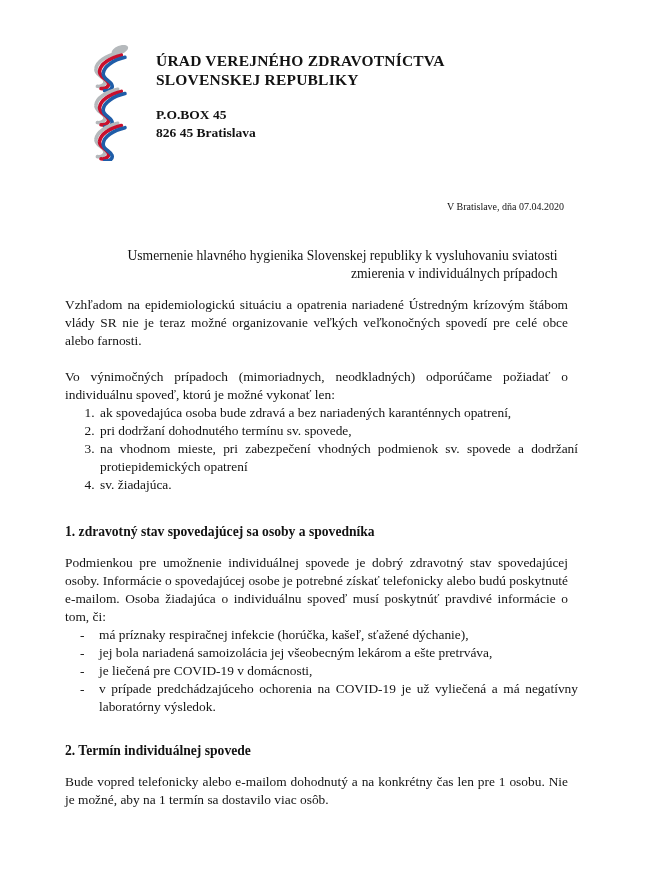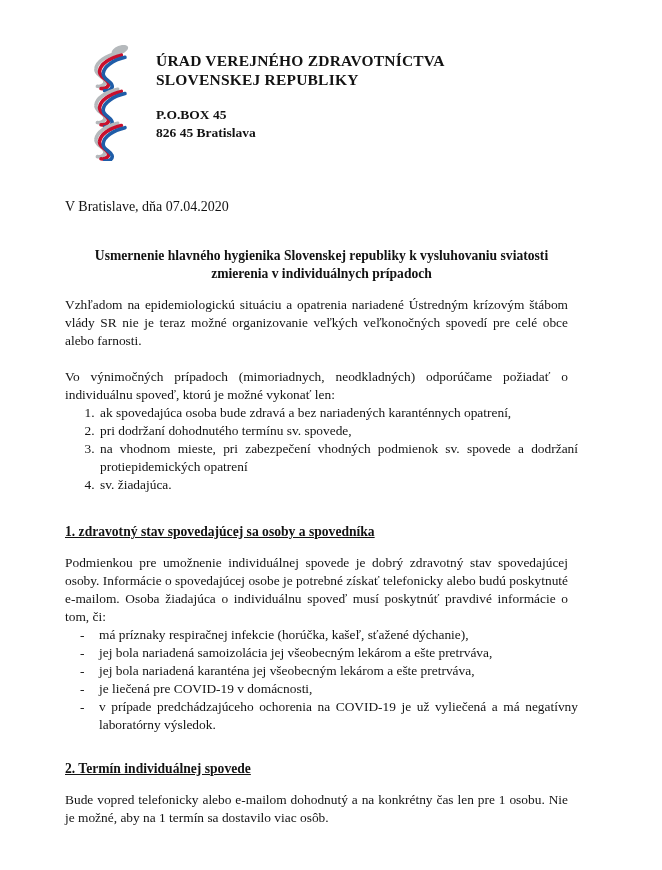--- a/index.html
+++ b/index.html
@@ -44,30 +44,31 @@
   }
   .org-address {
     margin-top: 17px;
     font-weight: bold;
     font-size: 13.5px;
     line-height: 17.5px;
   }
   
   .date-line {
     margin-top: 37px;
+    text-align: right;
     padding-right: 14px;
-    font-size: 14px;
+    font-size: 10px;
     line-height: 18px;
   }
   
   .doc-title {
     margin: 31px auto 13px auto;
     max-width: 472px;
-    text-align: center;
-    font-weight: bold;
+    text-align: right;
+    font-weight: normal;
     font-size: 13.6px;
     line-height: 18px;
   }
   
   p.para {
     margin: 0 10px 18px 0;
     font-size: 13.4px;
     line-height: 18px;
     text-align: justify;
   }
@@ -99,21 +100,20 @@
     content: "-";
     position: absolute;
     left: -19px;
     top: 0;
   }
 
   h2.section-heading {
     margin: 26px 0 13px 0;
     font-size: 13.6px;
     font-weight: bold;
-    text-decoration: underline;
     line-height: 18px;
   }
   h2.section-heading.first { margin-top: 29px; }
 
   
   :root {
     --logo-gray: #b5b9bc;
     --logo-red: #c8102e;
     --logo-blue: #1f5da8;
   }
@@ -162,21 +162,20 @@
     <li>sv. žiadajúca.</li>
   </ol>
 
   <h2 class="section-heading first">1. zdravotný stav spovedajúcej sa osoby a spovedníka</h2>
 
   <p class="para tight">Podmienkou pre umožnenie individuálnej spovede je dobrý zdravotný stav spovedajúcej osoby. Informácie o spovedajúcej osobe je potrebné získať telefonicky alebo budú poskytnuté e-mailom. Osoba žiadajúca o individuálnu spoveď musí poskytnúť pravdivé informácie o tom, či:</p>
 
   <ul class="dash-list">
     <li>má príznaky respiračnej infekcie (horúčka, kašeľ, sťažené dýchanie),</li>
     <li>jej bola nariadená samoizolácia jej všeobecným lekárom a ešte pretrváva,</li>
-    <li>jej bola nariadená karanténa jej všeobecným lekárom a ešte pretrváva,</li>
     <li>je liečená pre COVID-19 v domácnosti,</li>
     <li>v prípade predchádzajúceho ochorenia na COVID-19 je už vyliečená a má negatívny laboratórny výsledok.</li>
   </ul>
 
   <h2 class="section-heading">2. Termín individuálnej spovede</h2>
 
   <p class="para">Bude vopred telefonicky alebo e-mailom dohodnutý a na konkrétny čas len pre 1 osobu. Nie je možné, aby na 1 termín sa dostavilo viac osôb.</p>
 
 </div>
 

